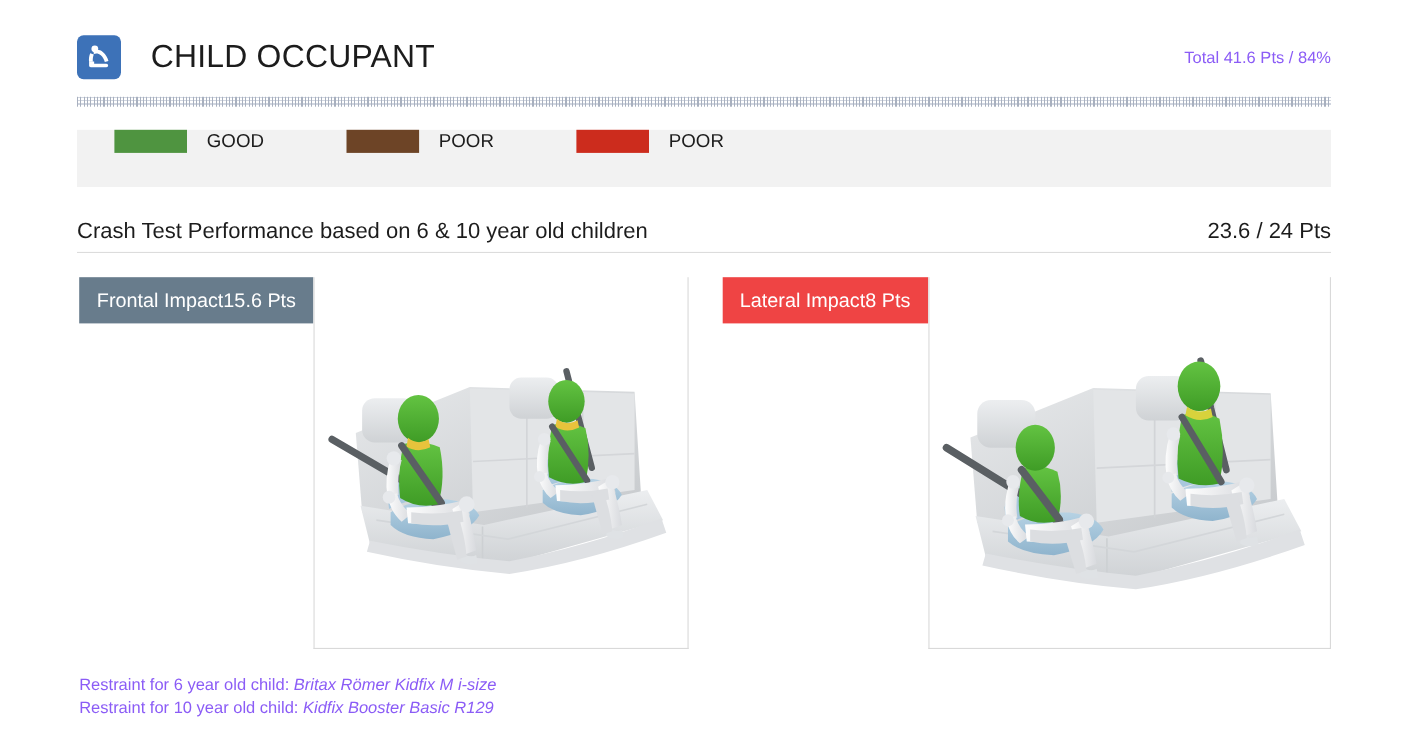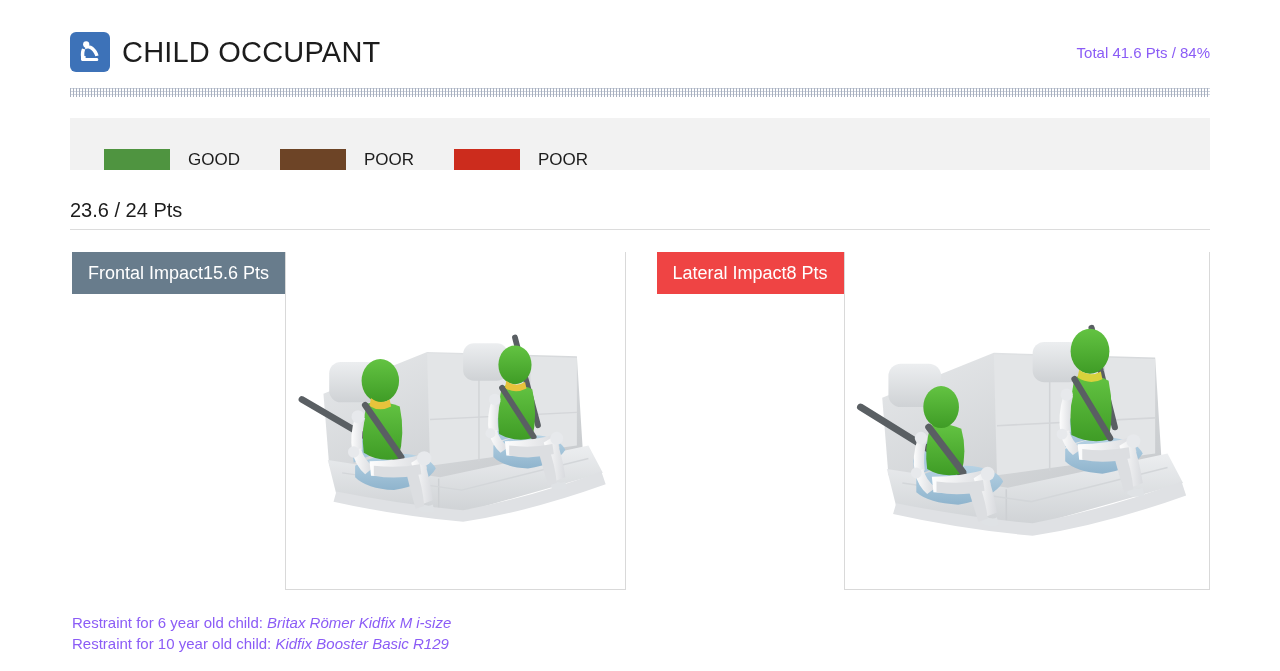--- a/index.html
+++ b/index.html
@@ -27,21 +27,21 @@
     top: 26px;
     width: 1140px;
     height: 52px;
     display: flex;
     align-items: center;
     justify-content: space-between;
   }
   .header-left {
     display: flex;
     align-items: center;
-    gap: 12px;
+    gap: 27px;
   }
   .cat-icon {
     width: 40px;
     height: 40px;
     border-radius: 6px;
     background: #3d72b8;
     display: flex;
     align-items: center;
     justify-content: center;
     flex: 0 0 auto;
@@ -79,22 +79,23 @@
 
   
   .legend {
     position: absolute;
     left: 70px;
     top: 118px;
     width: 1140px;
     height: 52px;
     background: #f2f2f2;
     display: flex;
-    align-items: flex-end;
+    align-items: flex-start;
     padding-left: 34px;
+    gap: 35px;
   }
   .legend-item {
     display: flex;
     align-items: center;
     white-space: nowrap;
   }
   .legend-swatch {
     width: 66px;
     height: 21px;
     flex: 0 0 auto;
@@ -233,20 +234,21 @@
       <span class="legend-swatch" style="background: rgb(109, 68, 38);"></span>
       <span class="legend-label">POOR</span>
     </div>
     <div class="legend-item">
       <span class="legend-swatch" style="background: rgb(204, 44, 29);"></span>
       <span class="legend-label">POOR</span>
     </div>
   </div>
 
   <div class="section-row">
+    <div class="section-title">Crash Test Performance based on 6 &amp; 10 year old children</div>
     <div class="section-score">23.6 / 24 Pts</div>
   </div>
 
   <div class="cards">
 
     <div class="card">
       <div class="card-head" style="background: rgb(104, 124, 140);">
         <span class="card-head-title">Frontal Impact</span>
         <span class="card-head-score">15.6 Pts</span>
       </div>

